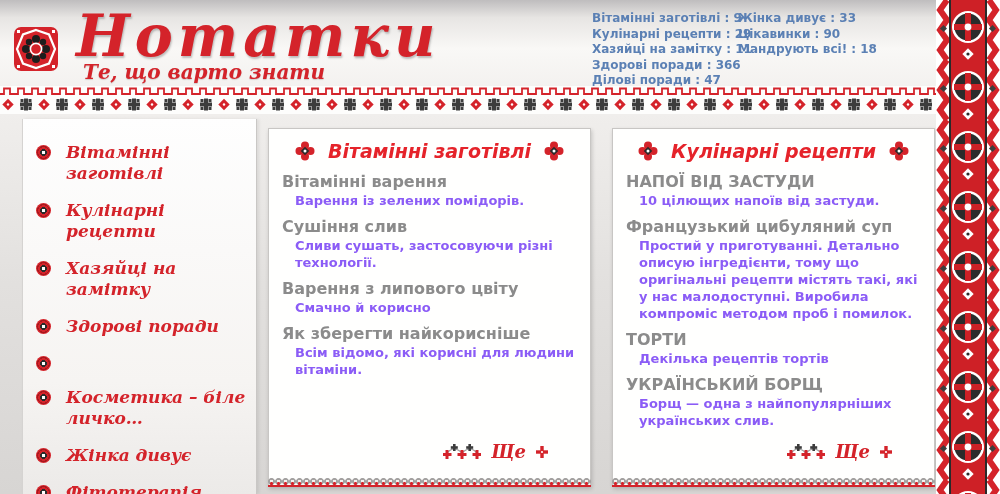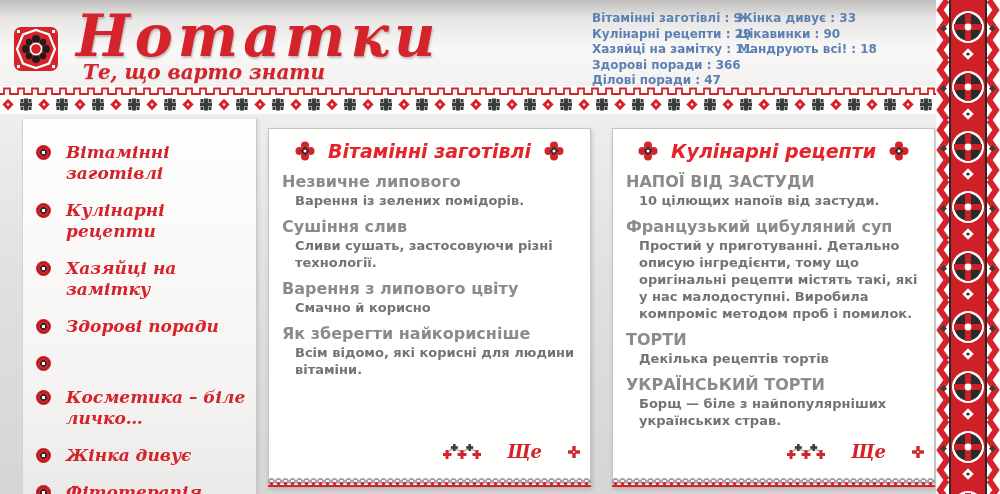--- a/index.html
+++ b/index.html
@@ -43,22 +43,22 @@
 
   
   .card { position:absolute; top:14px; width:323px; height:359px; background:#fffffe;
     border:1px solid #c8c6c4; box-shadow:1px 2px 4px rgba(0,0,0,.18); }
   .card1 { left:268px; } .card2 { left:612px; }
   .card-title-row { display:flex; justify-content:center; align-items:center; gap:13px; margin-top:11px; }
   .card-title { font-size:19px; font-weight:bold; font-style:italic; color:#e5232a; cursor:pointer; }
   .entries { padding:10px 13px 0 13px; }
   .entry { margin-bottom:8px; }
   .entry-h { font-size:16px; font-weight:bold; color:#8b8b8b; line-height:20px; cursor:pointer; }
-  .entry-t { font-size:13px; font-weight:bold; color:#737373; line-height:17px; padding-left:13px; }
-  .card-footer { position:absolute; right:10px; bottom:24px; display:flex; align-items:center; gap:26px; }
+  .entry-t { font-size:13px; font-weight:bold; color:#8b5cf6; line-height:17px; padding-left:13px; }
+  .card-footer { position:absolute; right:42px; bottom:24px; display:flex; align-items:center; gap:10px; }
   .more-link { font-family:"DejaVu Serif","Liberation Serif",serif; font-style:italic; font-weight:bold;
     font-size:18px; color:#d4232a; text-decoration:none; cursor:pointer; }
   .scallop { position:absolute; left:-1px; right:-1px; bottom:-1px; height:10px;
     background-image:
       radial-gradient(circle at 3.5px 6.5px, #d4232a 1.2px, rgba(0,0,0,0) 1.9px),
       radial-gradient(circle at 3.5px 4.5px, #f4f2f0 1.6px, #a3a1a0 2px 3.1px, rgba(0,0,0,0) 3.8px);
     background-size:7px 10px; background-repeat:repeat-x;
     border-bottom:2px solid #d4232a; }
 
   
@@ -193,21 +193,21 @@
               <circle cx="10" cy="15.5" r="4"></circle>
               <circle cx="4.5" cy="10" r="4"></circle>
               <circle cx="15.5" cy="10" r="4"></circle>
             </g>
           <rect x="7" y="7" width="6" height="6" transform="rotate(45 10 10)" fill="#2b2b2b"></rect>
           <circle cx="10" cy="10" r="1.5" fill="#ffffff"></circle>
         </svg>
       </div>
       <div class="entries">
         <div class="entry">
-          <div class="entry-h">Незвичне липового</div>
+          <div class="entry-h">Вітамінні варення</div>
           <div class="entry-t">Варення із зелених помідорів.</div>
         </div>
         <div class="entry">
           <div class="entry-h">Сушіння слив</div>
           <div class="entry-t">Сливи сушать, застосовуючи різні технології.</div>
         </div>
         <div class="entry">
           <div class="entry-h">Варення з липового цвіту</div>
           <div class="entry-t">Смачно й корисно</div>
         </div>
@@ -277,22 +277,22 @@
         </div>
         <div class="entry">
           <div class="entry-h">Французький цибуляний суп</div>
           <div class="entry-t">Простий у приготуванні. Детально описую інгредієнти, тому що оригінальні рецепти містять такі, які у нас малодоступні. Виробила компроміс методом проб і помилок.</div>
         </div>
         <div class="entry">
           <div class="entry-h">ТОРТИ</div>
           <div class="entry-t">Декілька рецептів тортів</div>
         </div>
         <div class="entry">
-          <div class="entry-h">УКРАЇНСЬКИЙ ТОРТИ</div>
-          <div class="entry-t">Борщ — біле з найпопулярніших українських страв.</div>
+          <div class="entry-h">УКРАЇНСЬКИЙ БОРЩ</div>
+          <div class="entry-t">Борщ — одна з найпопулярніших українських слив.</div>
         </div>
       </div>
       <div class="card-footer">
         <svg width="38" height="17" viewBox="0 0 38 17">
           <path d="M4 10 Q 11 2 19 10 Q 27 2 34 10" stroke="#999999" stroke-width="1.2" fill="none"></path>
           <g fill="#d4232a">
             <rect x="2.5" y="7" width="3" height="9"></rect>
               <rect x="-0.5" y="10" width="9" height="3"></rect>
             <rect x="17.5" y="7" width="3" height="9"></rect>
               <rect x="14.5" y="10" width="9" height="3"></rect>

